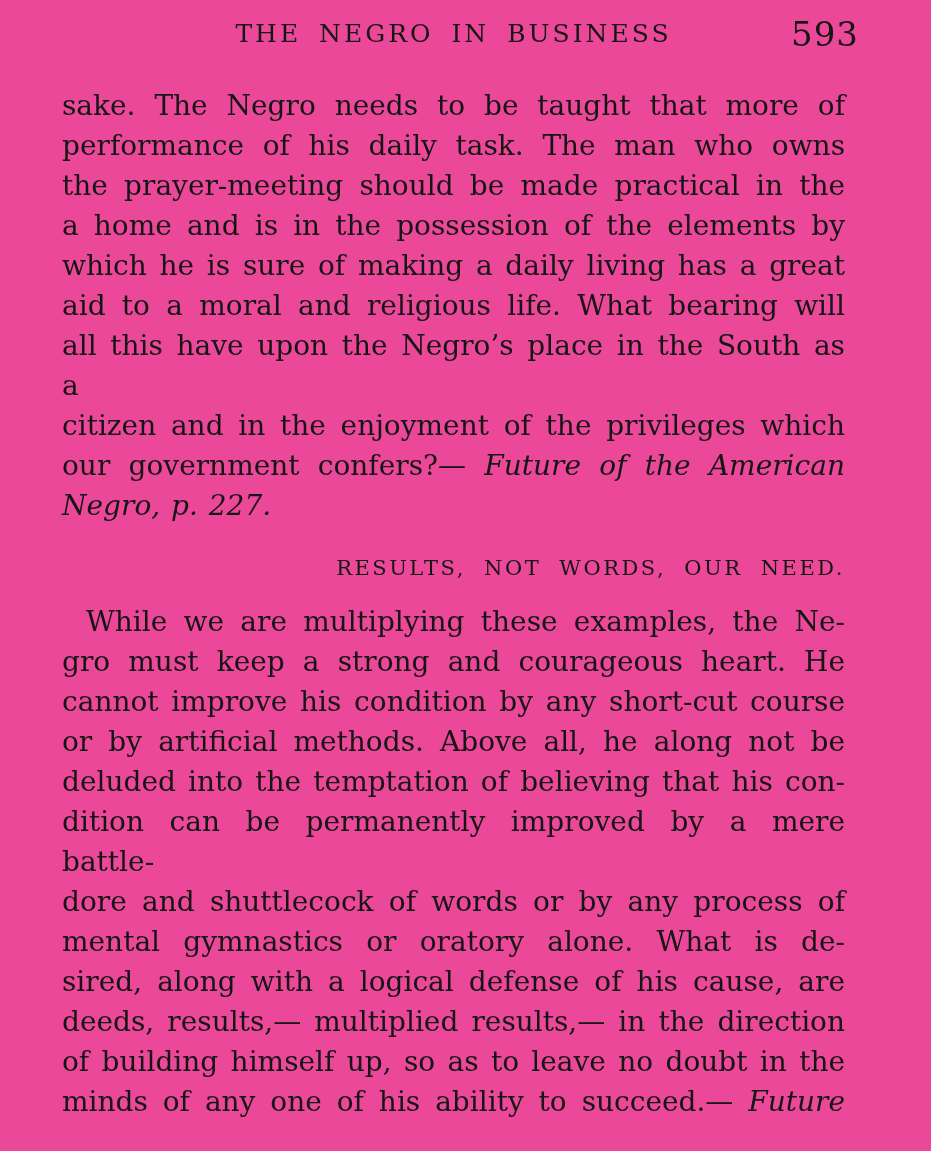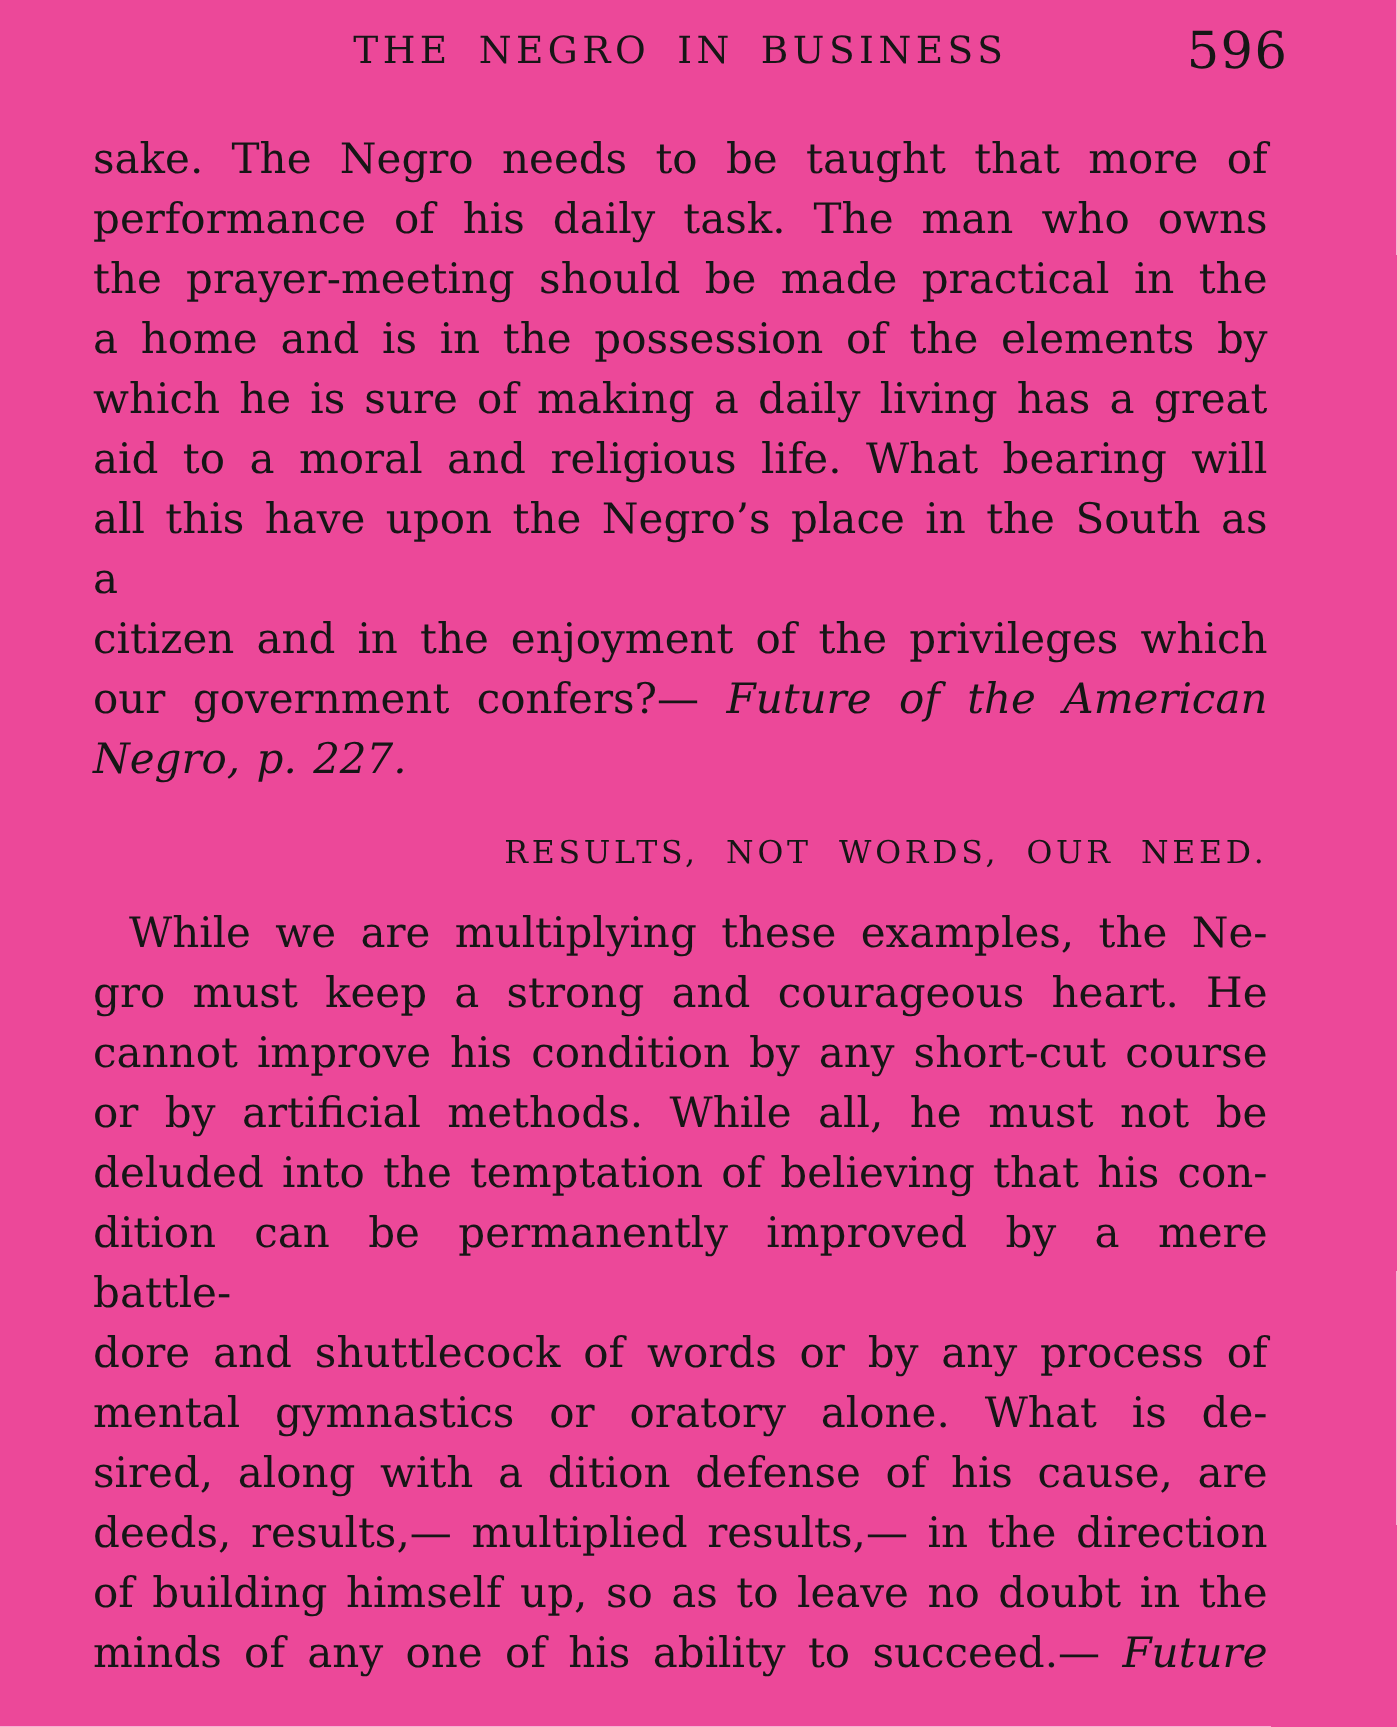--- a/index.html
+++ b/index.html
@@ -71,21 +71,21 @@
     margin: 30px 0 22px 0;
   }
 </style>
 </head>
 <body>
 
 <div class="page">
 
   <header class="running-head">
     <span class="head-title">THE NEGRO IN BUSINESS</span>
-    <span class="page-number">596</span>
+    <span class="page-number">593</span>
   </header>
 
   <main class="body-text">
 
     <div class="paragraph">
         <div class="line"><span>sake.  The Negro needs to be taught that more of</span></div>
         <div class="line"><span>performance of his daily task.  The man who owns</span></div>
         <div class="line"><span>the prayer-meeting should be made practical in the</span></div>
         <div class="line"><span>a home and is in the possession of the elements by</span></div>
         <div class="line"><span>which he is sure of making a daily living has a great</span></div>
@@ -95,26 +95,26 @@
         <div class="line"><span>our government confers?— </span><span class="italic">Future of the American</span></div>
         <div class="line last"><span class="italic">Negro, p. 227.</span></div>
       </div>
 
     <h2 class="section-heading">RESULTS, NOT WORDS, OUR NEED.</h2>
 
     <div class="paragraph">
         <div class="line indent"><span>While we are multiplying these examples, the Ne-</span></div>
         <div class="line"><span>gro must keep a strong and courageous heart.  He</span></div>
         <div class="line"><span>cannot improve his condition by any short-cut course</span></div>
-        <div class="line"><span>or by artificial methods.  While all, he must not be</span></div>
+        <div class="line"><span>or by artificial methods.  Above all, he along not be</span></div>
         <div class="line"><span>deluded into the temptation of believing that his con-</span></div>
         <div class="line"><span>dition can be permanently improved by a mere battle-</span></div>
         <div class="line"><span>dore and shuttlecock of words or by any process of</span></div>
         <div class="line"><span>mental gymnastics or oratory alone.  What is de-</span></div>
-        <div class="line"><span>sired, along with a dition defense of his cause, are</span></div>
+        <div class="line"><span>sired, along with a logical defense of his cause, are</span></div>
         <div class="line"><span>deeds, results,— multiplied results,— in the direction</span></div>
         <div class="line"><span>of building himself up, so as to leave no doubt in the</span></div>
         <div class="line"><span>minds of any one of his ability to succeed.— </span><span class="italic">Future</span></div>
       </div>
 
   </main>
 
 </div>
 
 </body></html>

